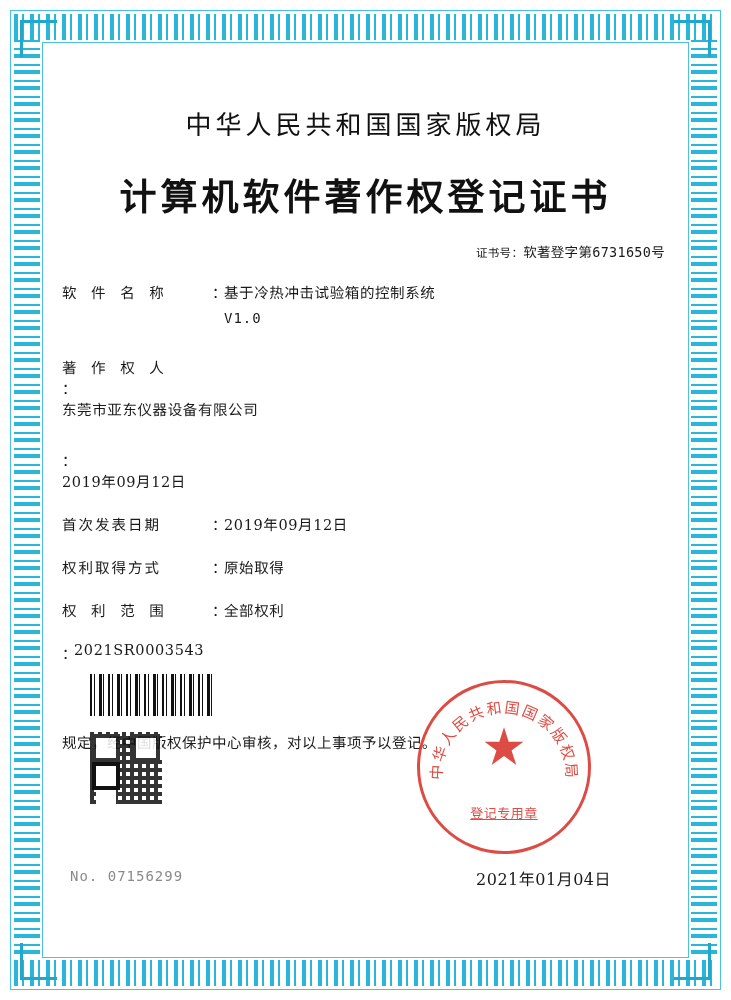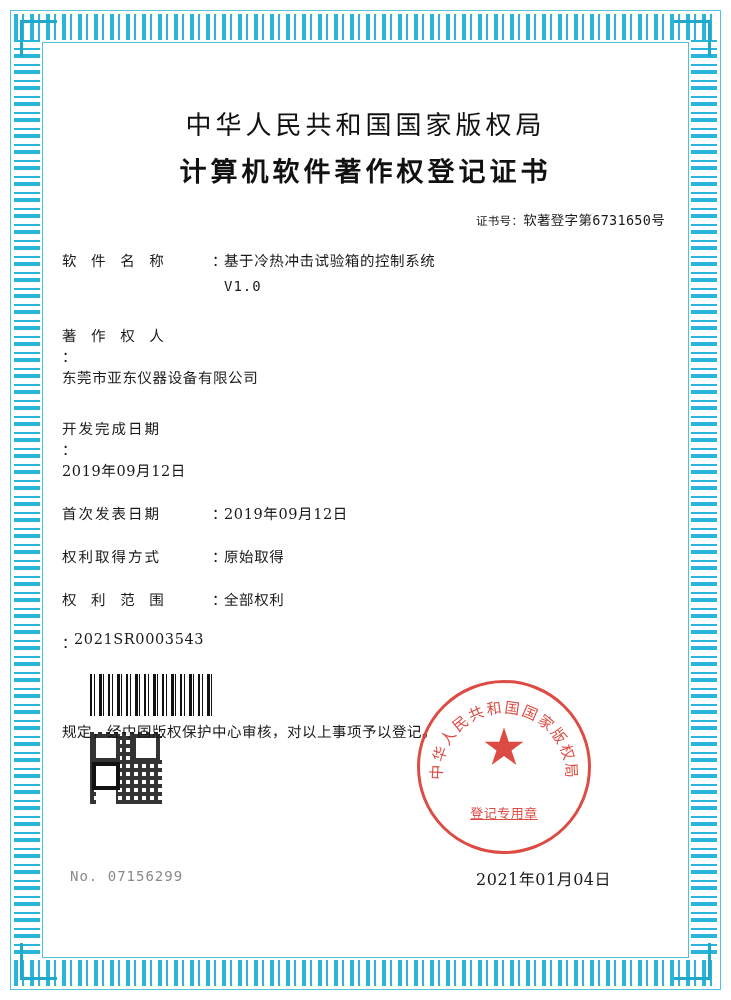--- a/index.html
+++ b/index.html
@@ -104,23 +104,23 @@
   .title-block { text-align: center; }
   .title-main {
     font-size: 26px;
     letter-spacing: 4px;
     margin-top: 42px;
     font-family: "DejaVu Serif", "Liberation Serif", serif;
     font-weight: normal;
     color: #111;
   }
   .title-sub {
-    font-size: 27px;
+    font-size: 37px;
     letter-spacing: 4px;
-    margin-top: 9px;
+    margin-top: 26px;
     font-weight: bold;
     font-family: Liberation Sans, sans-serif;
     color: #111;
   }
   .cert-no {
     text-align: right;
     font-size: 11.5px;
     margin-top: 20px;
     padding-right: 4px;
     letter-spacing: 0.3px;
@@ -316,21 +316,20 @@
         </div>
       </div>
 
       <div class="row gap-top spaced">
         <div class="label">著 作 权 人</div>
         <div class="colon">：</div>
         <div class="value">东莞市亚东仪器设备有限公司</div>
       </div>
 
       <div class="row gap-top spaced">
-        <div class="label tight">开发完成日期</div>
         <div class="colon">：</div>
         <div class="value">2019年09月12日</div>
       </div>
 
       <div class="row spaced">
         <div class="label tight">首次发表日期</div>
         <div class="colon">：</div>
         <div class="value">2019年09月12日</div>
       </div>
 

